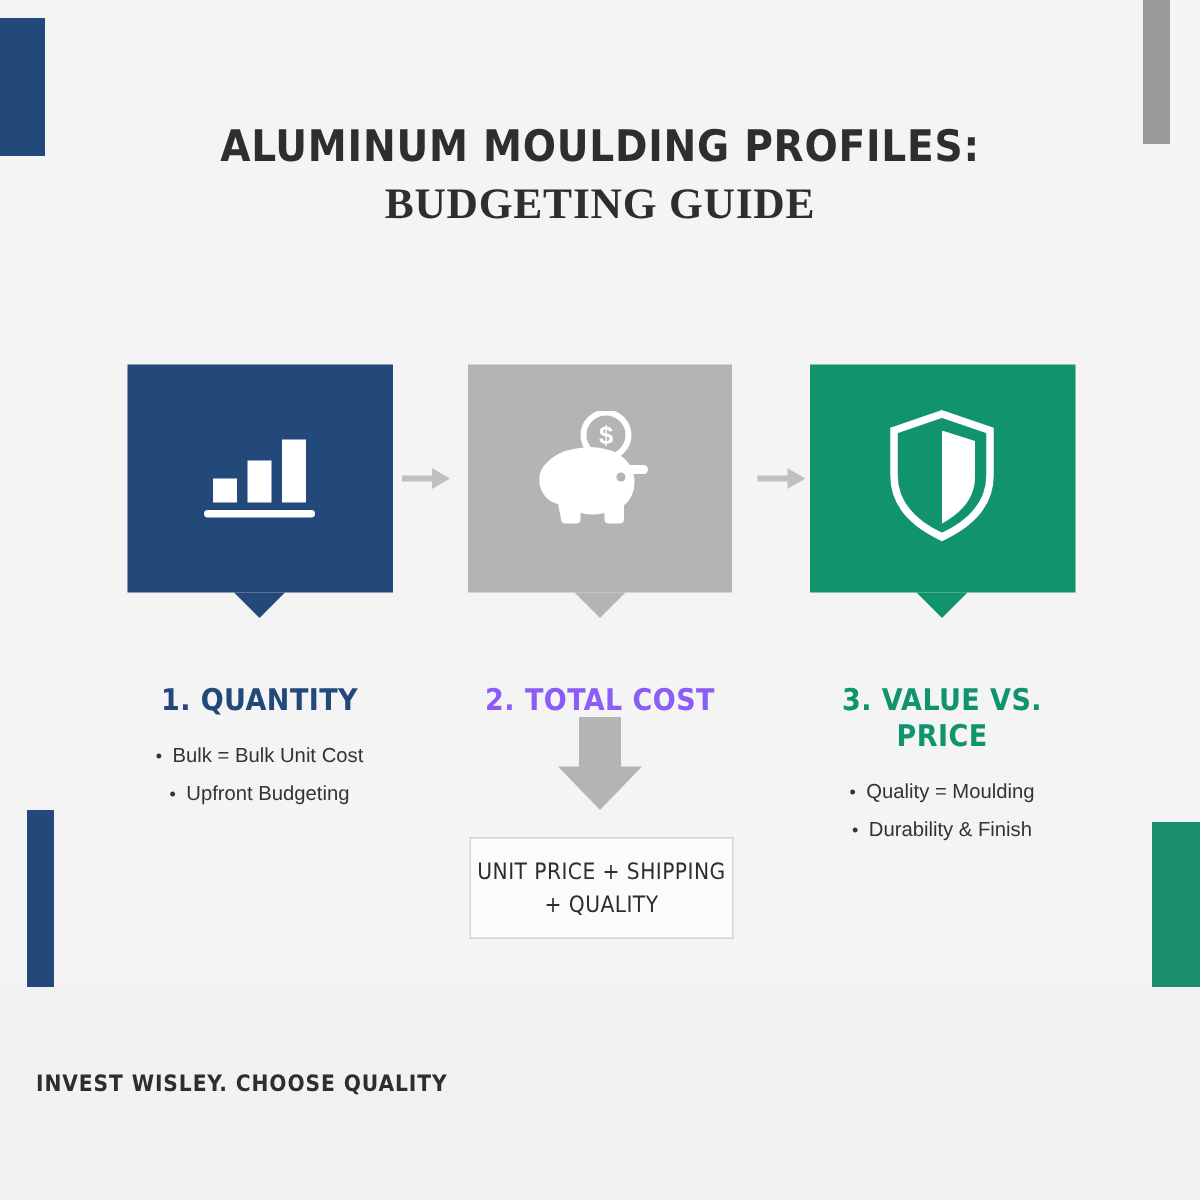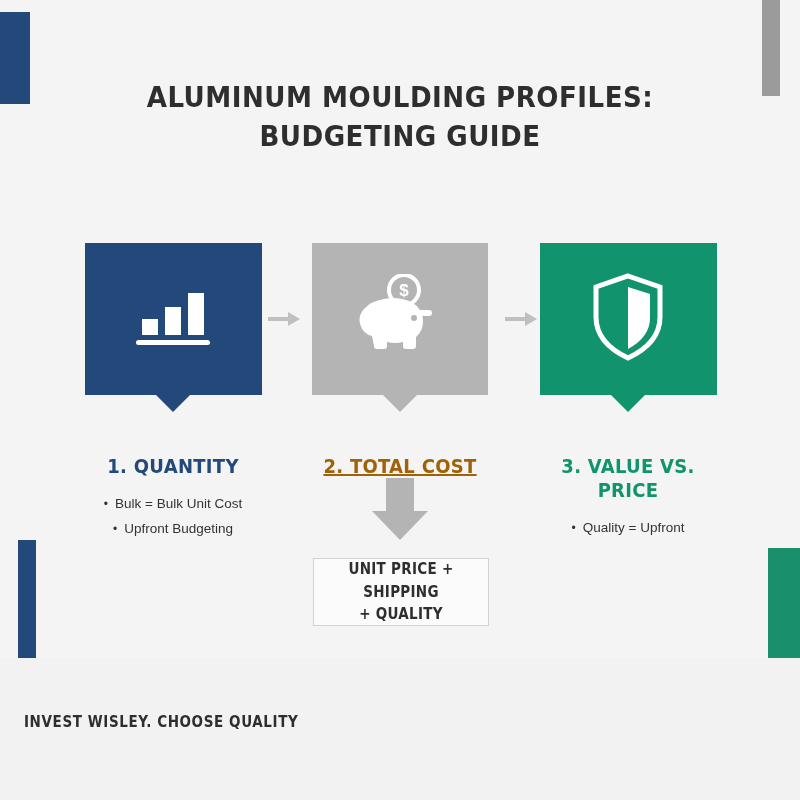--- a/index.html
+++ b/index.html
@@ -52,21 +52,21 @@
     width: 800px;
     text-align: center;
     color: #2e2e2e;
     font-size: 29px;
     font-weight: bold;
     letter-spacing: 0.5px;
     line-height: 1.35;
     text-transform: uppercase;
     font-family: "DejaVu Sans Condensed", "Liberation Sans", sans-serif;
   }
-  .title .line2 { display: block; }
+  .title .line2 { display: block; font-family: Liberation Serif, serif; }
 
   
   .steps {
     position: absolute;
     top: 243px;
     left: 0;
     width: 800px;
     height: 320px;
   }
   .step {
@@ -107,21 +107,21 @@
 
   .step-label {
     margin-top: 59px;
     font-size: 20px;
     font-weight: bold;
     letter-spacing: 0.3px;
     text-transform: uppercase;
     font-family: "DejaVu Sans Condensed", "Liberation Sans", sans-serif;
   }
   .step-1 .step-label { color: #23497a; }
-  .step-2 .step-label { color: #a16207; text-decoration: underline; }
+  .step-2 .step-label { color: #8b5cf6; }
   .step-3 .step-label { color: #11936d; }
 
   .bullets {
     margin: 14px 0 0 0;
     padding: 0;
     list-style: none;
     text-align: center;
     color: #333;
     font-size: 13.5px;
     line-height: 1.85;
@@ -186,21 +186,21 @@
     width: 174px;
     height: 66px;
     background: #fbfbfb;
     border: 1px solid #d2d2d2;
     display: flex;
     align-items: center;
     justify-content: center;
     text-align: center;
     color: #2e2e2e;
     font-size: 15px;
-    font-weight: bold;
+    font-weight: normal;
     letter-spacing: 0.3px;
     line-height: 1.5;
     text-transform: uppercase;
     font-family: "DejaVu Sans Condensed", "Liberation Sans", sans-serif;
   }
 
   .footer {
     position: absolute;
     top: 713px;
     left: 0;
@@ -269,21 +269,22 @@
       <div class="icon-box">
         <span>
           <svg width="76" height="88" viewBox="0 0 76 88" aria-hidden="true">
             <path d="M38 3 L70 14 L70 44 Q70 70 38 85 Q6 70 6 44 L6 14 Z" fill="none" stroke="#ffffff" stroke-width="5"></path>
             <path d="M38 14 L60 21 L60 45 Q60 64 38 76 Z" fill="#ffffff"></path>
           </svg>
         </span>
       </div>
       <div class="step-label">3. Value vs. Price</div>
       <ul class="bullets">
-        <li>Quality = Upfront</li>
+        <li>Quality = Moulding</li>
+        <li>Durability &amp; Finish</li>
       </ul>
     </div>
   </div>
 
   <div class="connector connector-1">
     <span class="bar"></span>
       <span class="head"></span>
   </div>
   <div class="connector connector-2">
     <span class="bar"></span>

